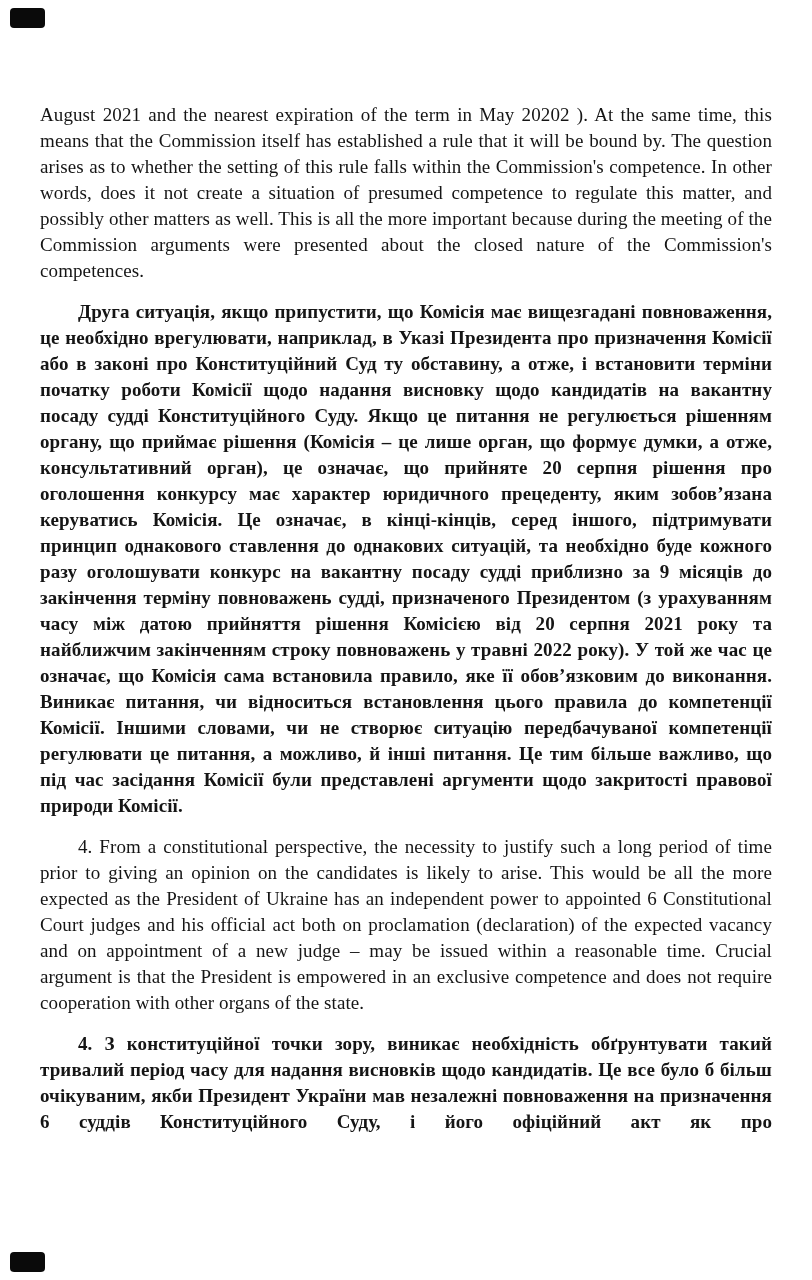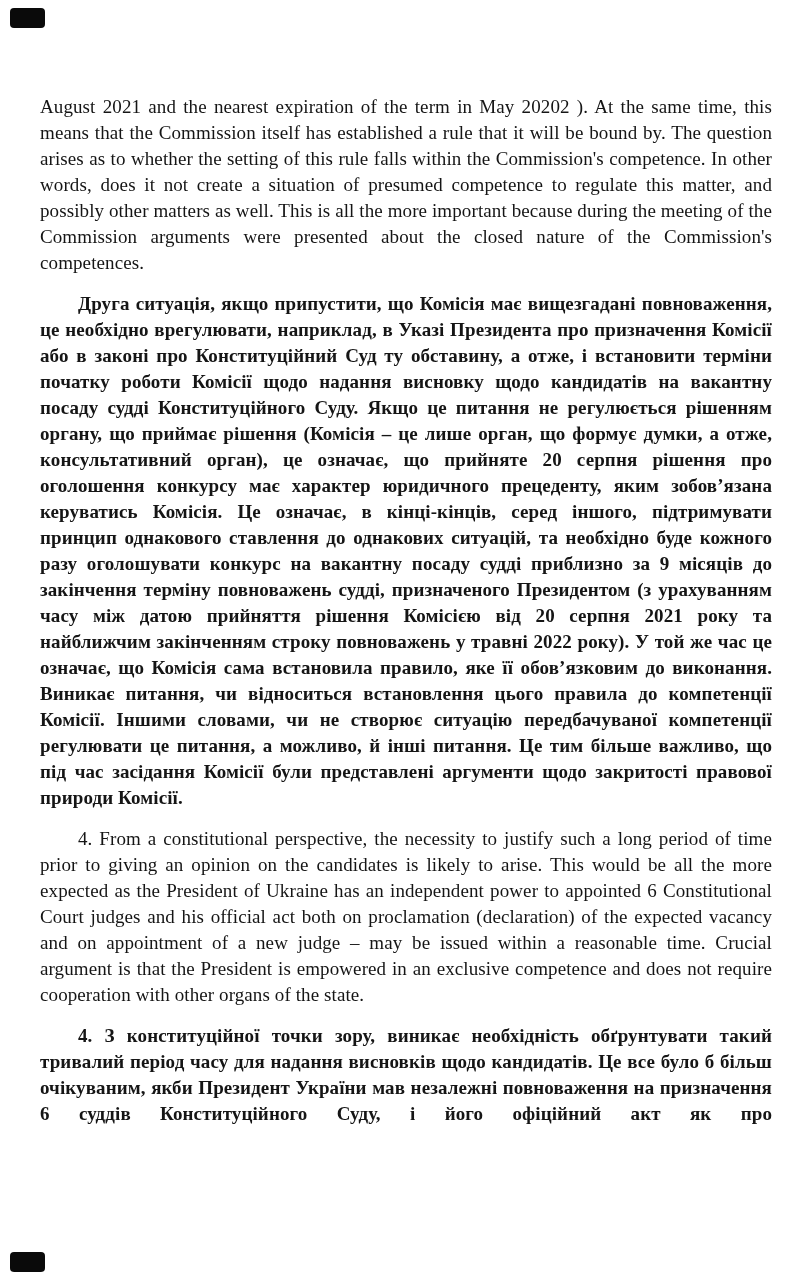--- a/index.html
+++ b/index.html
@@ -22,21 +22,21 @@
     width: 35px;
     height: 20px;
     background: #0a0a0a;
     border-radius: 4px;
   }
   .corner-mark.top { top: 8px; }
   .corner-mark.bottom { top: 1252px; }
   .text-block {
     position: absolute;
     left: 40px;
-    top: 94px;
+    top: 102px;
     width: 732px;
   }
   .para {
     margin: 0 0 15px 0;
     font-size: 19px;
     line-height: 26px;
     text-align: justify;
     letter-spacing: 0.1px;
   }
   .para.indent {

